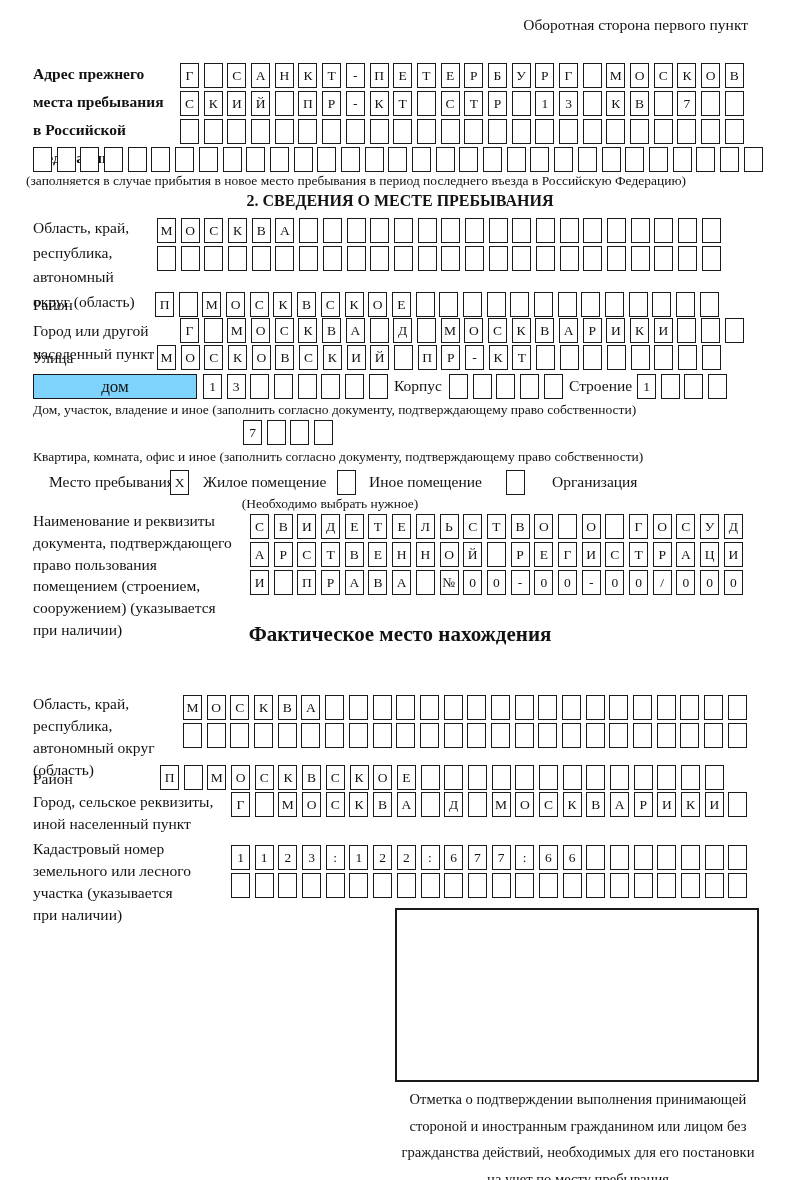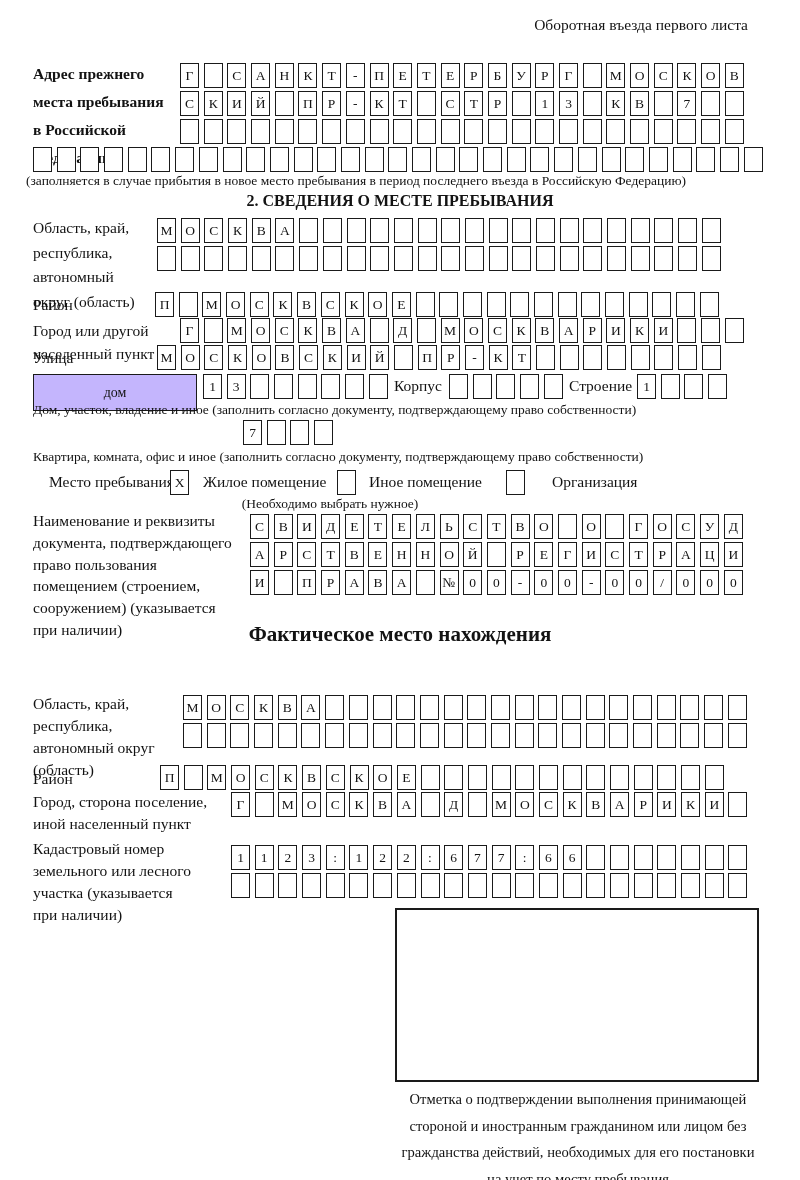--- a/index.html
+++ b/index.html
@@ -8,31 +8,31 @@
   .boxrow{position:absolute;display:flex;gap:4.7px;}
   .cell{flex:none;width:19px;height:25px;border:1.7px solid #1a1a1a;box-sizing:border-box;
         display:inline-flex;align-items:center;justify-content:center;
         font-size:13.5px;line-height:1;background:#fff;}
   .cb{position:absolute;}
   .lbl{position:absolute;font-size:15.5px;white-space:pre-line;}
   .txt{position:absolute;font-size:15.5px;white-space:nowrap;}
   .small{position:absolute;font-size:13.5px;white-space:nowrap;}
   .note{position:absolute;left:0;width:712px;text-align:center;font-size:13.5px;}
   .h{position:absolute;left:0;width:800px;text-align:center;font-weight:bold;font-size:16px;}
-  .wbox{position:absolute;height:37px;border:1.7px solid #1a1a1a;box-sizing:border-box;
-        display:flex;align-items:center;justify-content:center;font-size:14px;background:#c4b5fd;}
+  .wbox{position:absolute;height:25px;border:1.7px solid #1a1a1a;box-sizing:border-box;
+        display:flex;align-items:center;justify-content:center;font-size:17px;background:#7dd3fc;}
   .bigbox{position:absolute;border:2px solid #1a1a1a;box-sizing:border-box;background:#fff;}
   .caption{position:absolute;text-align:center;font-size:14.6px;line-height:26.5px;white-space:pre-line;}
 </style>
 </head>
 <body>
 
 <div class="page">
 
-  <div class="txt" style="top:16px;right:52px;">Оборотная въезда первого листа</div>
+  <div class="txt" style="top:16px;right:52px;">Оборотная сторона первого пункт</div>
 
   <div class="lbl" style="left:33px;top:60px;line-height:28px;font-weight:bold;">Адрес прежнего
 места пребывания
 в Российской
 Федерации</div>
   <div class="boxrow" style="left:180px;top:63px;">
       <span class="cell">Г</span>
       <span class="cell"></span>
       <span class="cell">С</span>
       <span class="cell">А</span>
@@ -489,21 +489,21 @@
       <span class="cell"></span>
       <span class="cell"></span>
       <span class="cell"></span>
       <span class="cell"></span>
       <span class="cell"></span>
       <span class="cell"></span>
       <span class="cell"></span>
       <span class="cell"></span>
     </div>
 
-  <div class="lbl" style="left:33px;top:791px;line-height:21.5px;">Город, сторона поселение,
+  <div class="lbl" style="left:33px;top:791px;line-height:21.5px;">Город, сельское реквизиты,
 иной населенный пункт</div>
   <div class="boxrow" style="left:231px;top:792px;">
       <span class="cell">Г</span>
       <span class="cell"></span>
       <span class="cell">М</span>
       <span class="cell">О</span>
       <span class="cell">С</span>
       <span class="cell">К</span>
       <span class="cell">В</span>
       <span class="cell">А</span>

